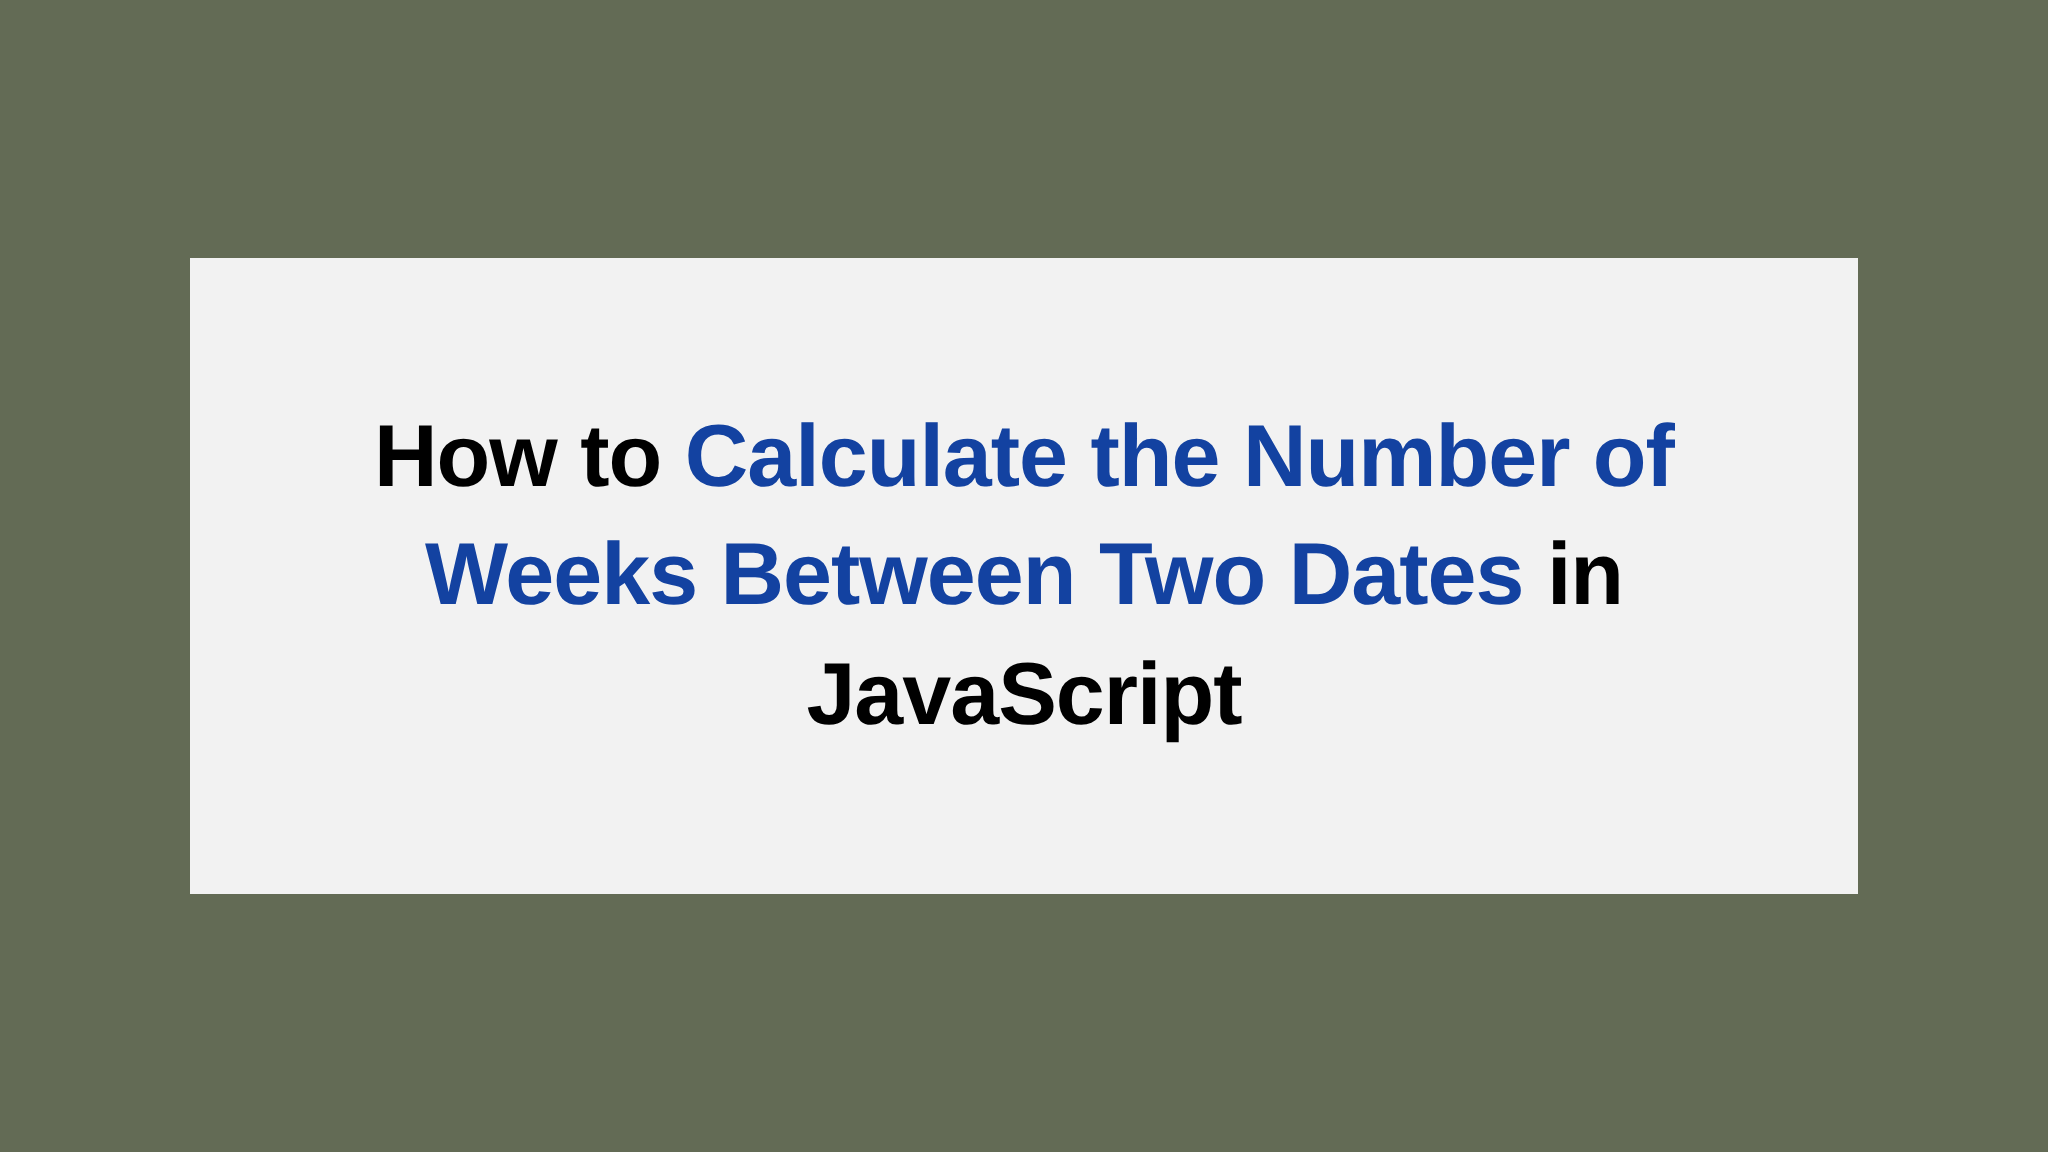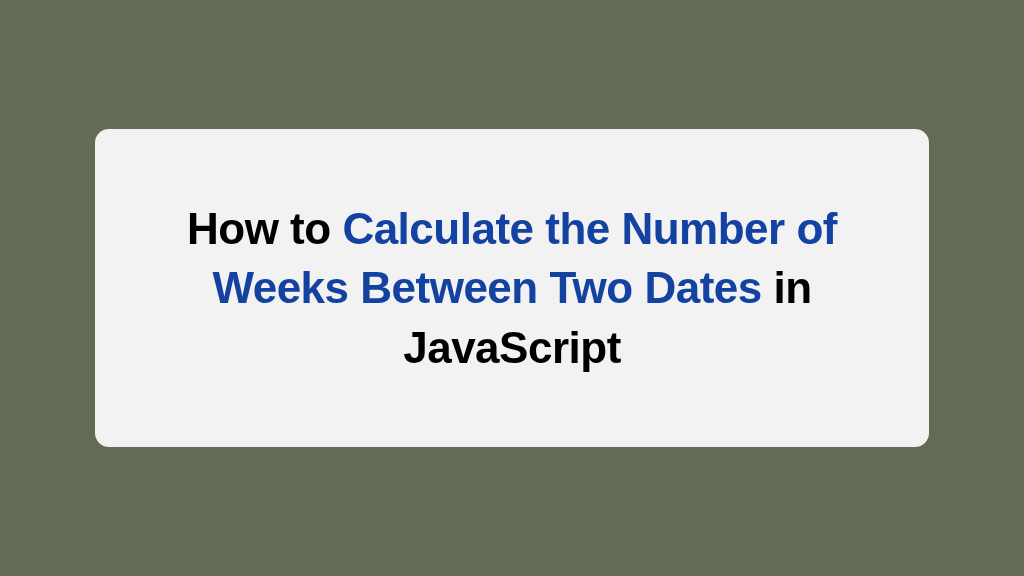--- a/index.html
+++ b/index.html
@@ -17,21 +17,20 @@
       font-family: 'Segoe UI', 'Helvetica Neue', Arial, sans-serif;
     }
     .card {
       background-color: #f2f2f2;
       width: 834px;
       height: 318px;
       display: flex;
       align-items: center;
       justify-content: center;
       padding: 40px 50px;
-      border-radius: 14px;
     }
     .title {
       text-align: center;
       font-size: 44px;
       font-weight: 800;
       line-height: 1.35;
       letter-spacing: -0.5px;
     }
     .black-text {
       color: #000000;

